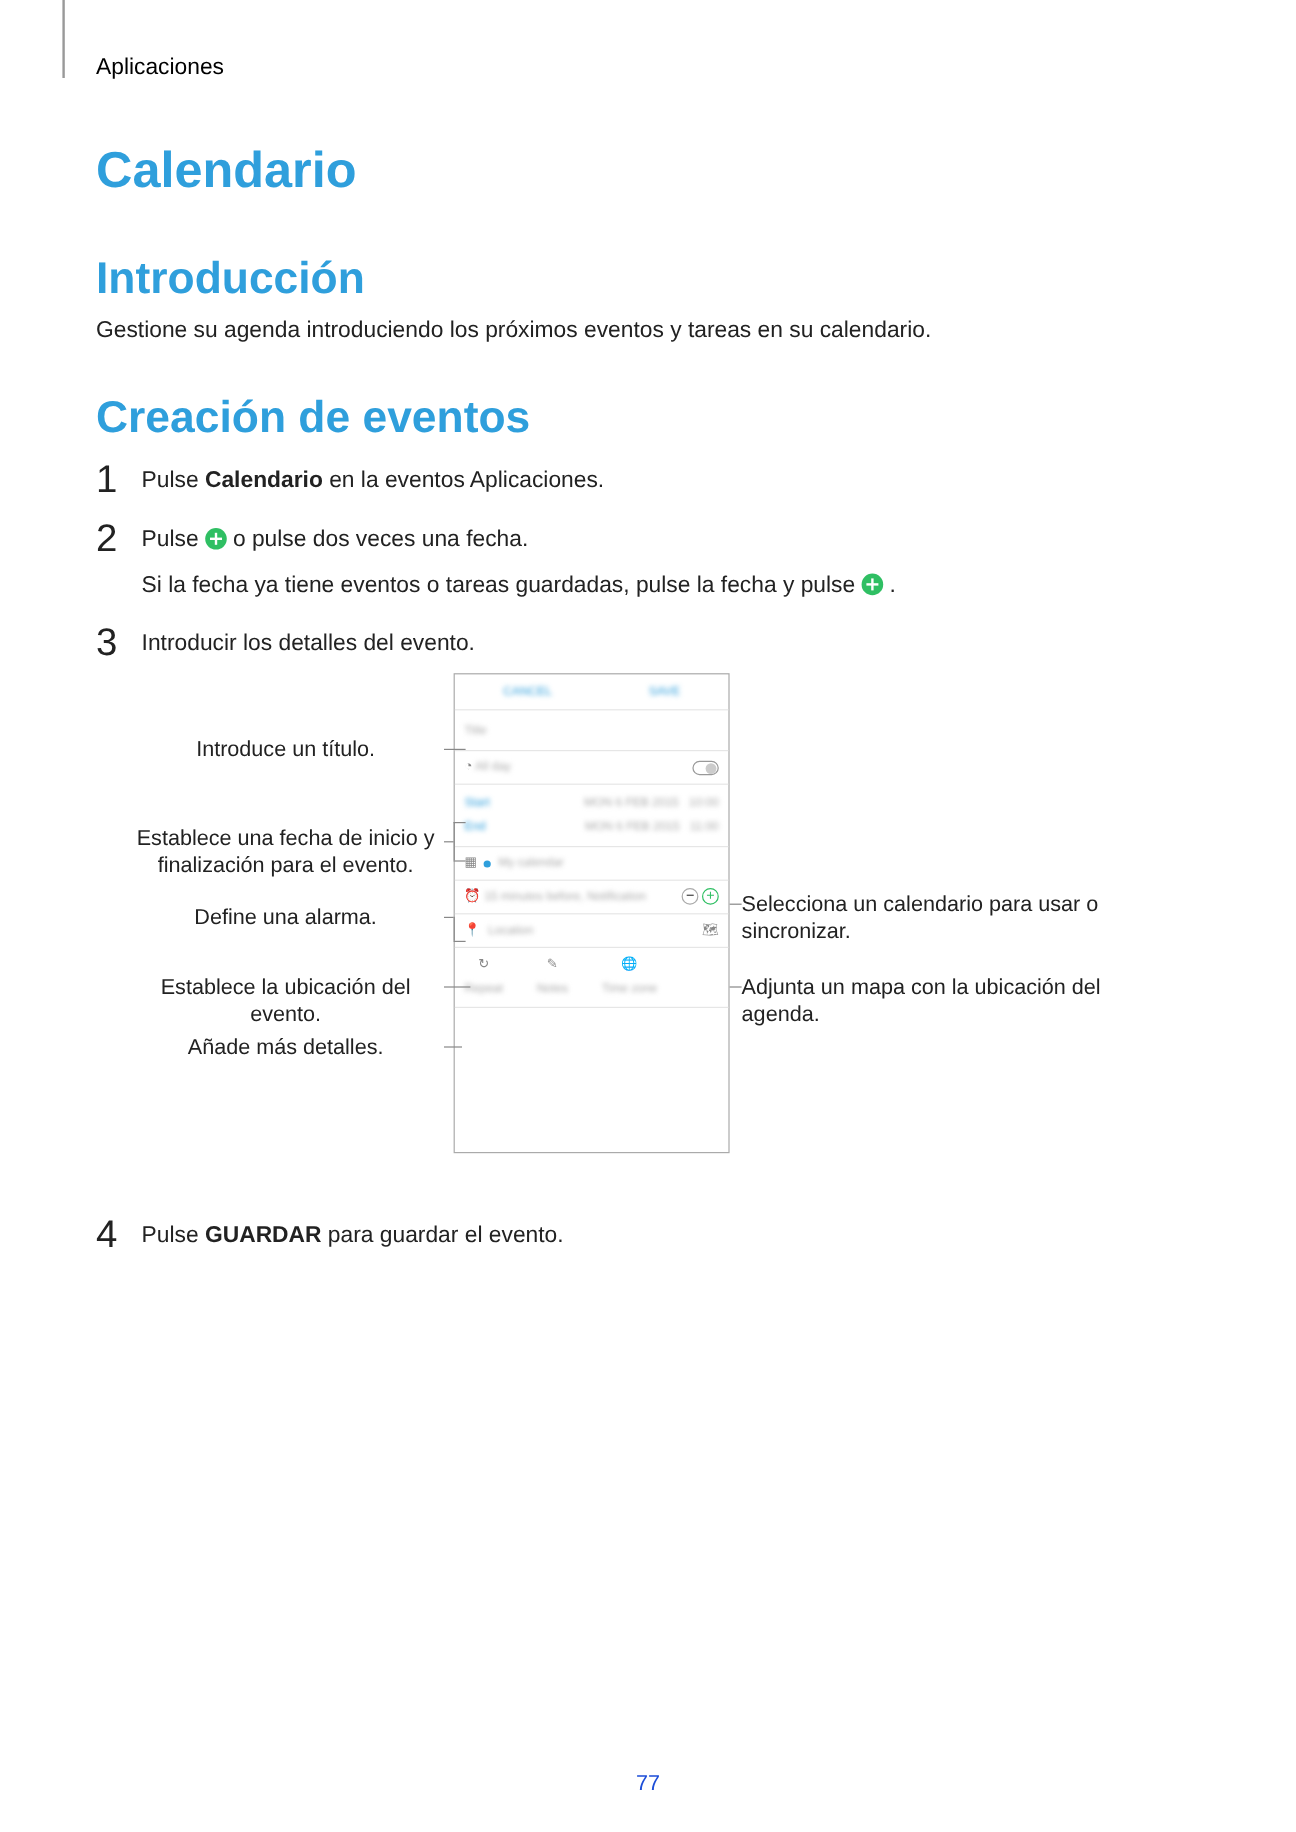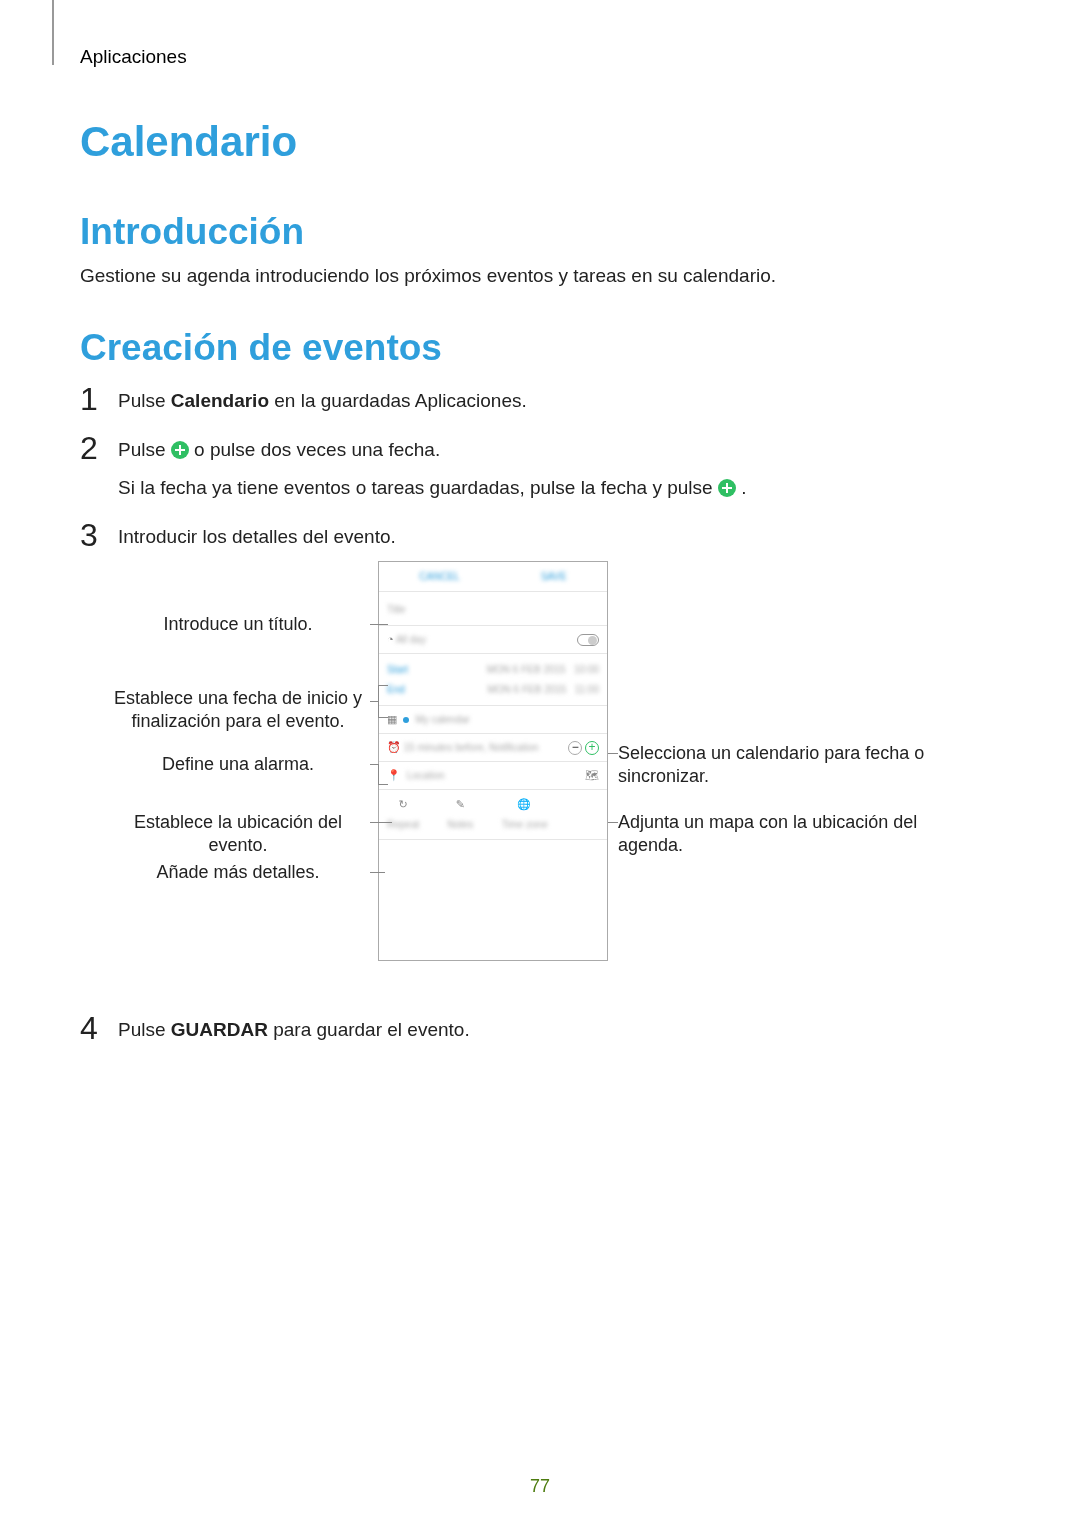--- a/index.html
+++ b/index.html
@@ -143,21 +143,21 @@
     background: #888;
     height: 1px;
   }
   .line-v { width: 1px; }
   .page-num {
     position: absolute;
     bottom: 30px;
     left: 0; right: 0;
     text-align: center;
     font-size: 18px;
-    color: #4d7c0f;
+    color: #1d4ed8;
   }
 </style>
 </head>
 <body>
 
 <div class="page">
   <div class="header-line"></div>
   <div class="breadcrumb">Aplicaciones</div>
 
   <h1>Calendario</h1>
@@ -165,21 +165,21 @@
   <h2>Introducción</h2>
   <p class="intro-text">Gestione su agenda introduciendo los próximos eventos y tareas en su calendario.</p>
 
   <h2>Creación de eventos</h2>
 
   <div class="steps">
 
     <div class="step">
       <div class="step-num">1</div>
       <div class="step-body">
-        <span>Pulse </span><span class="bold">Calendario</span><span> en la guardadas Aplicaciones.</span>
+        <span>Pulse </span><span class="bold">Calendario</span><span> en la eventos Aplicaciones.</span>
       </div>
     </div>
 
     <div class="step">
       <div class="step-num">2</div>
       <div class="step-body">
         <div>
           <span>Pulse </span>
           <span class="plus-badge"></span>
           <span> o pulse dos veces una fecha.</span>
@@ -264,21 +264,21 @@
           <div class="line" style="left:262px; top:203px; width:8px"></div>
           <div class="line line-v" style="left:270px; top:203px; height:20px"></div>
           <div class="line" style="left:270px; top:223px; width:10px"></div>
 
           <div class="label-left" style="top:250px">Establece la ubicación del evento.</div>
           <div class="line" style="left:262px; top:261px; width:22px"></div>
 
           <div class="label-left" style="top:300px">Añade más detalles.</div>
           <div class="line" style="left:262px; top:311px; width:15px"></div>
 
-          <div class="label-right" style="top:181px">Selecciona un calendario para fecha o sincronizar.</div>
+          <div class="label-right" style="top:181px">Selecciona un calendario para usar o sincronizar.</div>
           <div class="line" style="left:500px; top:192px; width:10px"></div>
 
           <div class="label-right" style="top:250px">Adjunta un mapa con la ubicación del agenda.</div>
           <div class="line" style="left:500px; top:261px; width:10px"></div>
         </div>
       </div>
     </div>
 
     <div class="step">
       <div class="step-num">4</div>

